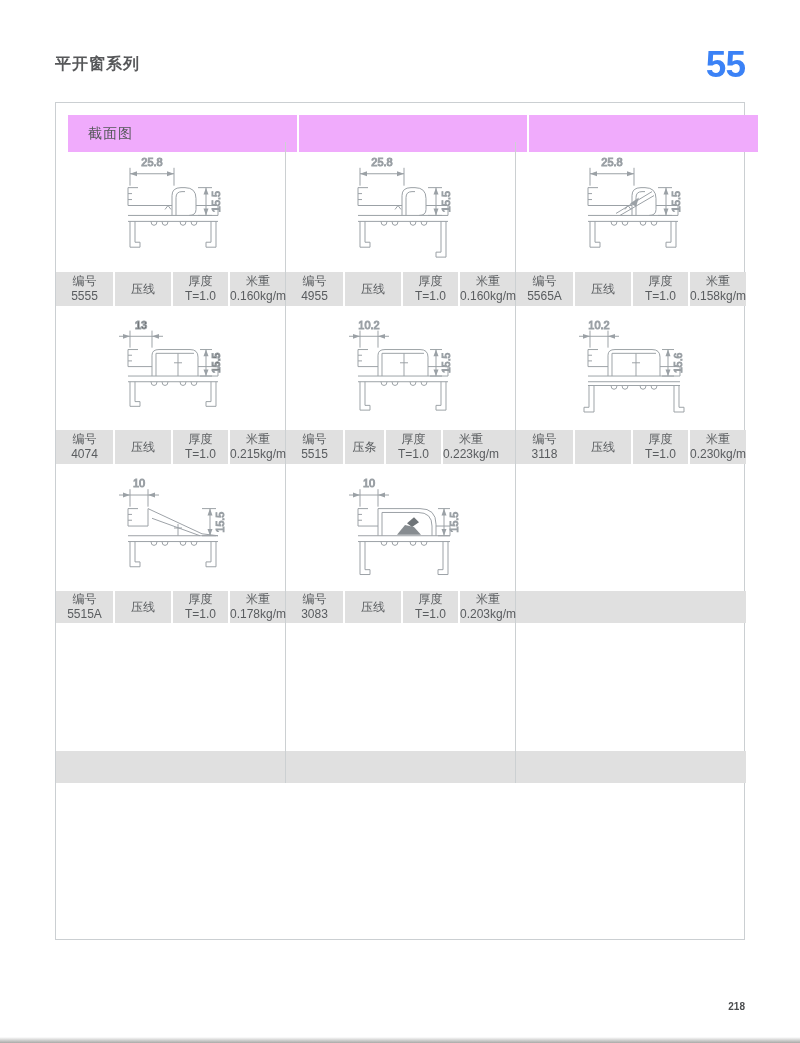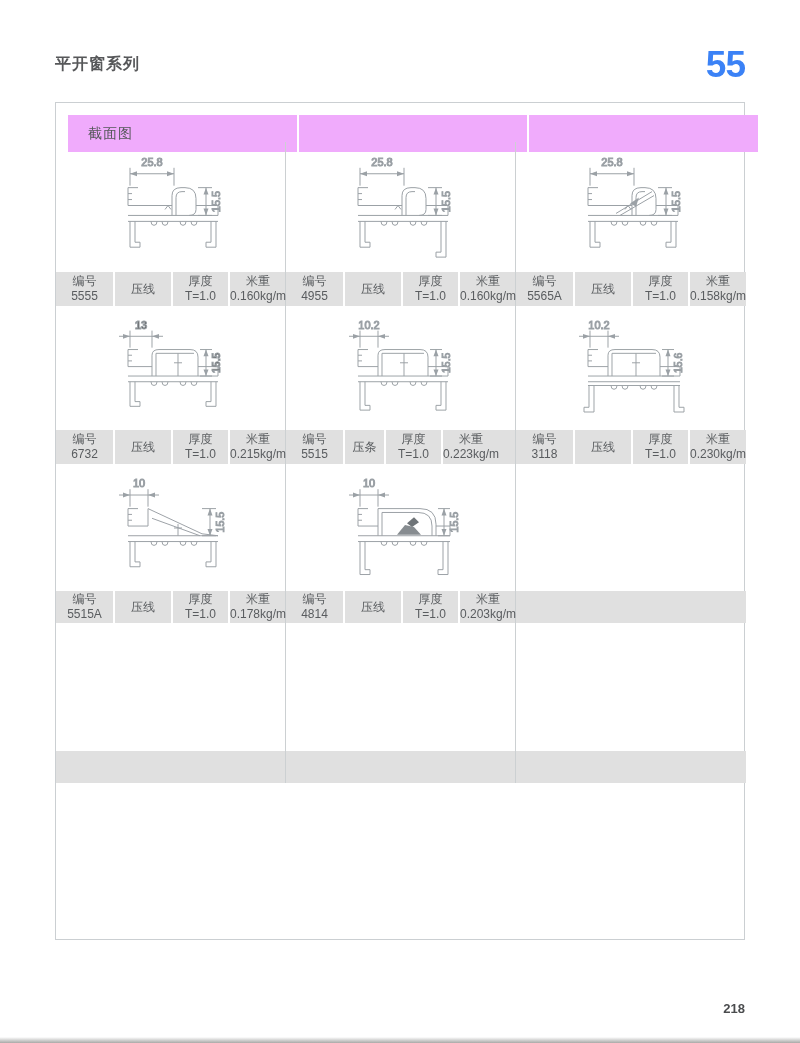--- a/index.html
+++ b/index.html
@@ -22,21 +22,21 @@
   .cell-drawing { position:absolute; }
   .cell-drawing svg { display:block; }
 
   .band-cell { position:absolute; display:flex; }
   .sub { height:100%; display:flex; flex-direction:column; justify-content:center; align-items:center; font-size:12px; color:#595c5f; line-height:15px; text-align:center; }
   .sub + .sub { border-left:2px solid #fff; }
 
   .notes { position:absolute; left:0; width:690px; }
   .note-line { position:absolute; left:20px; font-size:12px; color:#515355; letter-spacing:0.5px; white-space:nowrap; }
 
-  .page-number { position:absolute; right:55px; top:1001px; font-size:13px; font-weight:700; color:#4a4c4e; }
+  .page-number { position:absolute; right:55px; top:1001px; font-size:10px; font-weight:700; color:#4a4c4e; }
   .page-edge-shadow { position:absolute; left:0; bottom:0; width:800px; height:6px;
      background:linear-gradient(#ffffff, #9a9a98); opacity:0.85; }
 </style>
 </head>
 <body>
 
 <div class="page">
 
   <div class="series-title">平开窗系列</div>
   <div class="page-badge">55</div>
@@ -204,21 +204,21 @@
             <path d="M144,46 H156 M144,74 H156" fill="none"></path>
             <path d="M150,46 V74" fill="none"></path>
             <path d="M150,46 l-2.5,7 h5 z" fill="#9ba1a6" stroke="none"></path>
             <path d="M150,74 l-2.5,-7 h5 z" fill="#9ba1a6" stroke="none"></path>
             <text transform="translate(164,60) rotate(-90)" text-anchor="middle" font-size="11" fill="#4a4a4a">15.5</text>
           </svg>
         </div>
         <div class="band-cell" style="left:0px;top:327px;width:230px;height:34px;">
           <div class="sub" style="width:57px;">
             <div>编号</div>
-            <div>6732</div>
+            <div>4074</div>
           </div>
           <div class="sub" style="width:58px;">
             <div>压线</div>
           </div>
           <div class="sub" style="width:57px;">
             <div>厚度</div>
             <div>T=1.0</div>
           </div>
           <div class="sub" style="width:58px;">
             <div>米重</div>
@@ -373,21 +373,21 @@
             <path d="M152,46 H164 M152,74 H164" fill="none"></path>
             <path d="M158,46 V74" fill="none"></path>
             <path d="M158,46 l-2.5,7 h5 z" fill="#9ba1a6" stroke="none"></path>
             <path d="M158,74 l-2.5,-7 h5 z" fill="#9ba1a6" stroke="none"></path>
             <text transform="translate(172,60) rotate(-90)" text-anchor="middle" font-size="11" fill="#4a4a4a">15.5</text>
           </svg>
         </div>
         <div class="band-cell" style="left:230px;top:488px;width:230px;height:32px;">
           <div class="sub" style="width:57px;">
             <div>编号</div>
-            <div>4814</div>
+            <div>3083</div>
           </div>
           <div class="sub" style="width:58px;">
             <div>压线</div>
           </div>
           <div class="sub" style="width:57px;">
             <div>厚度</div>
             <div>T=1.0</div>
           </div>
           <div class="sub" style="width:58px;">
             <div>米重</div>

